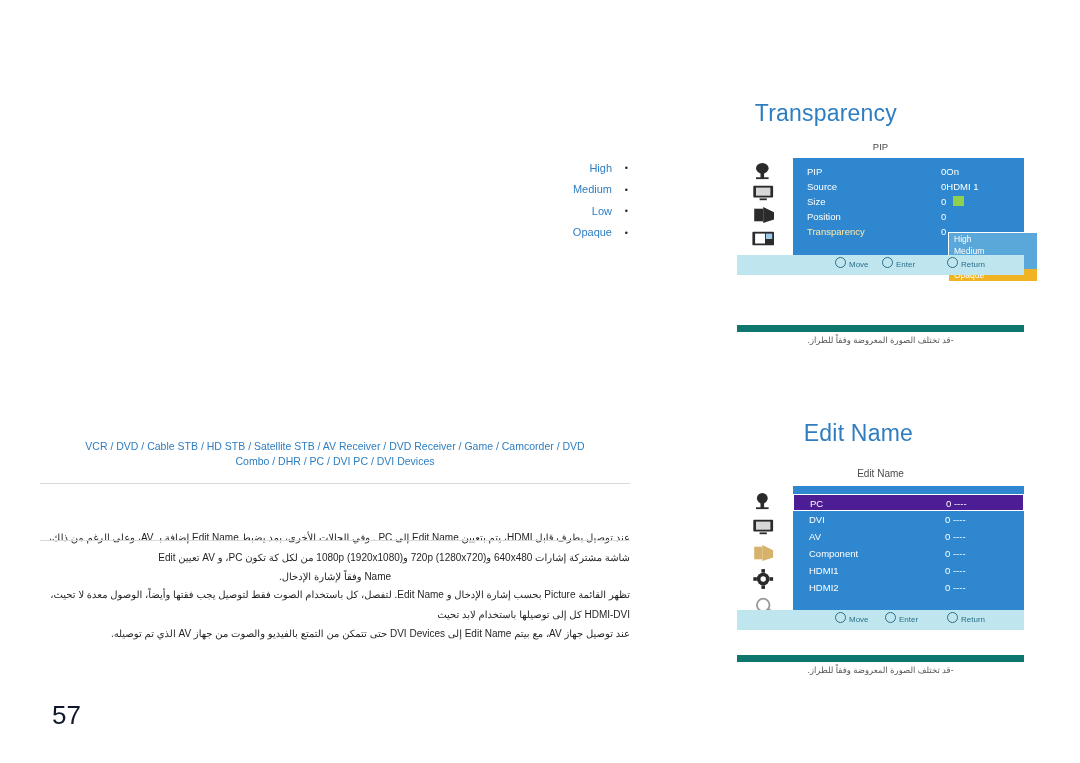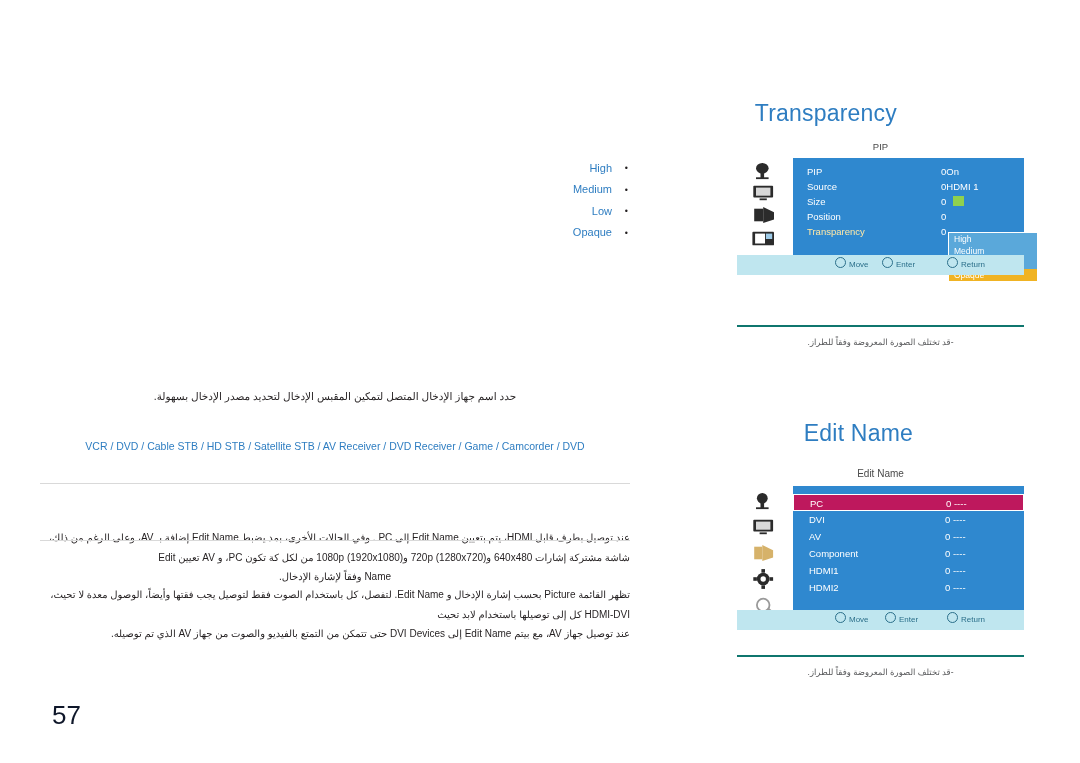--- a/index.html
+++ b/index.html
@@ -147,33 +147,33 @@
     position:relative;
     height:17px;
     font-size:9.5px;
     direction:ltr;
     line-height:17px;
     color:#ffffff;
   }
   .en-row .lbl{position:absolute;left:16px;}
   .en-row .val{position:absolute;left:152px;}
   .en-row.sel{
-    background:#be185d;
+    background:#4c1d95;
     border:1px solid #ffffff;
     box-sizing:border-box;
   }
 
   .caption{
     position:absolute;
     direction:rtl;
     text-align:center;
     font-size:8.5px;
     color:#58595b;
-    border-top:2px solid #0f766e;
-    padding-top:10px;
+    border-top:7px solid #0f766e;
+    padding-top:3px;
     white-space:nowrap;
   }
 
   .midtext{
     position:absolute;
     direction:rtl;
     text-align:center;
     font-size:10.5px;
     color:#231f20;
   }
@@ -308,24 +308,24 @@
       <span style="left:98px;"><i class="fglyph"></i><span>Move</span></span>
       <span style="left:145px;"><i class="fglyph"></i><span>Enter</span></span>
       <span style="left:210px;"><i class="fglyph"></i><span>Return</span></span>
     </div>
   </div>
 
   <div class="caption" style="left:737px;top:325px;width:287px;">-قد تختلف الصورة المعروضة وفقاً للطراز.</div>
 
   <div class="sec-title" id="editname-title">Edit Name</div>
 
-  <div class="midtext" style="left:40px;top:390px;width:590px;">حدد اسم جهاز الإدخال المتصل لتمكين المقبس الإدخال لتحديد مصدر الإدخال بسهولة.</div>
 
   <div class="bluelist" style="left:40px;top:439px;width:590px;">
     <div>VCR / DVD / Cable STB / HD STB / Satellite STB / AV Receiver / DVD Receiver / Game / Camcorder / DVD</div>
+    <div>Combo / DHR / PC / DVI PC / DVI Devices</div>
   </div>
 
   <div class="sep" style="left:40px;top:483px;width:590px;"></div>
 
   <div class="para" style="left:40px;top:487px;width:590px;">
     <div>عند توصيل بطرف قابل HDMI، يتم بتعيين Edit Name إلى PC . وفي الحالات الأخرى، بمد يضبط Edit Name إضافة بـ AV، وعلى الرغم من ذلك، شاشة مشتركة إشارات 640x480 و720p (1280x720) و1080p (1920x1080) من لكل كة تكون PC، و AV تعيين Edit</div>
     <div style="text-align:center;">Name وفقاً لإشارة الإدخال.</div>
   </div>
 
   <div class="sep" style="left:40px;top:540px;width:590px;"></div>

